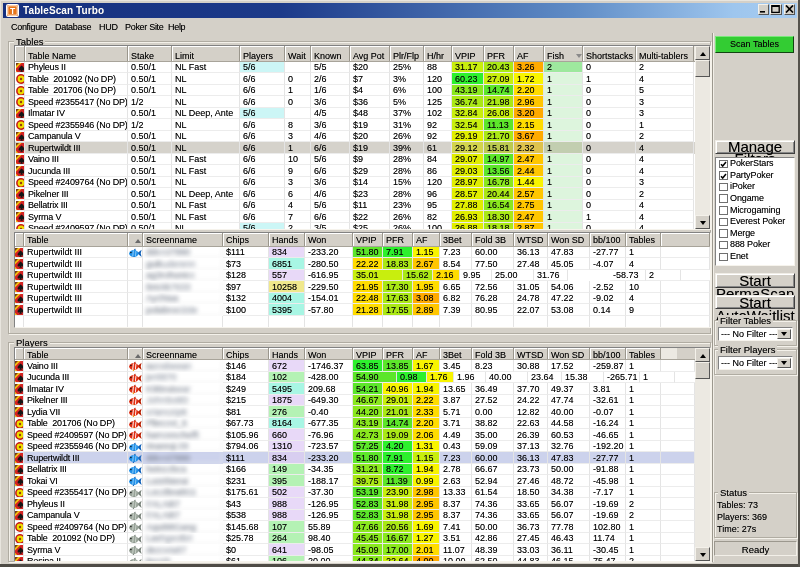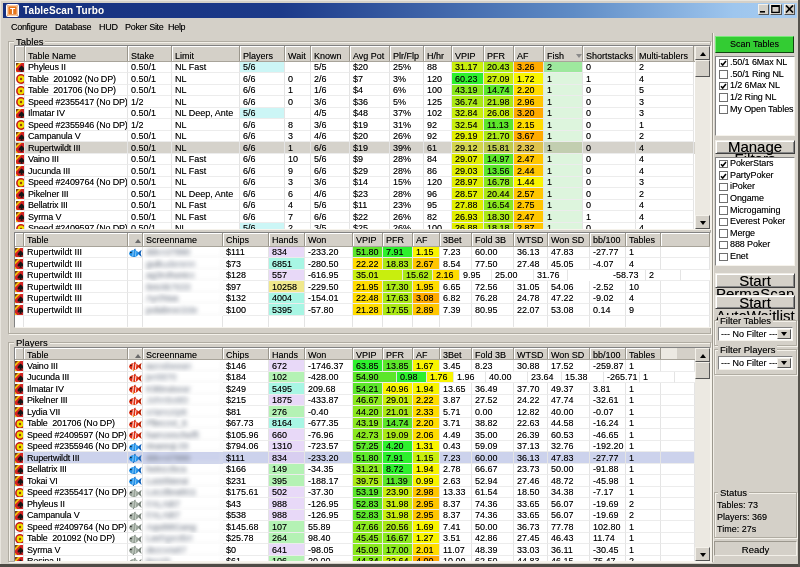--- a/index.html
+++ b/index.html
@@ -836,21 +836,21 @@
               <ellipse cx="4.8" cy="5.6" rx="4.7" ry="3.5" fill="#e02c10"></ellipse>
               <path d="M3.3,8.5 L4.4,10.7 L5.5,8.6 Z" fill="#f5a000"></path>
               <path d="M3.9,2.4 L4.9,2.2 L4.2,8.9 L3.2,8.6 Z" fill="#ffffff"></path>
               <path d="M6.5,2.8 L7.4,3.3 L6.9,8.2 L6,8.5 Z" fill="#ffffff"></path>
               <circle cx="1.9" cy="4.6" r="0.75" fill="#101010"></circle>
             </svg></span>
         </div>
         <div class="c" style="width:80px;filter:blur(1.9px);color:#939cac;">JohnSo9D</div>
         <div class="c" style="width:46px;">$215</div>
         <div class="c" style="width:36px;background:#e8d9f8;">1875</div>
-        <div class="c" style="width:48px;">-433.87</div>
+        <div class="c" style="width:48px;">-649.30</div>
         <div class="c" style="width:30px;background:#8ae81e;">46.67</div>
         <div class="c" style="width:30px;background:#c8ee0e;">29.01</div>
         <div class="c" style="width:27px;background:#ffdc00;">2.22</div>
         <div class="c" style="width:32px;">3.87</div>
         <div class="c" style="width:42px;">27.52</div>
         <div class="c" style="width:34px;">24.22</div>
         <div class="c" style="width:42px;">47.74</div>
         <div class="c" style="width:36px;">-32.61</div>
         <div class="c" style="width:35px;">1</div>
         <div class="c" style="width:34px;"></div>
@@ -1362,31 +1362,20 @@
         <div class="c" style="width:34px;"></div>
       </div>
     </div>
 <div class="sb" style="left:695px;top:348px;width:15px;height:213px"></div>
 <div class="sbtn" style="left:695px;top:348px"><span class="tri-up"></span></div>
 <div class="thumb" style="left:695px;top:362px;width:15px;height:17px"></div>
 <div class="sbtn" style="left:695px;top:547px"><span class="tri-dn"></span></div>
 <div class="abs" style="left:712px;top:33px;width:1px;height:529px;background:#9c988e"></div>
 <div class="abs" style="left:713px;top:33px;width:1px;height:529px;background:#f2efe8"></div>
 <div class="greenbtn" style="left:715px;top:36px;width:79px;height:17px;line-height:15px">Scan Tables</div>
-<div class="listbox" style="left:715px;top:56px;width:80px;height:80px">
-      <div class="li"><span class="cb"><svg width="7" height="7" viewBox="0 0 7 7" style="margin-top:0.5px">
-            <path d="M1,3.2 L2.7,5 L6,1" fill="none" stroke="#000" stroke-width="1.5"></path>
-          </svg></span>.50/1  6Max NL</div>
-      <div class="li"><span class="cb"></span>.50/1  Ring NL</div>
-      <div class="li"><span class="cb"><svg width="7" height="7" viewBox="0 0 7 7" style="margin-top:0.5px">
-            <path d="M1,3.2 L2.7,5 L6,1" fill="none" stroke="#000" stroke-width="1.5"></path>
-          </svg></span>1/2 6Max NL</div>
-      <div class="li"><span class="cb"></span>1/2 Ring NL</div>
-      <div class="li"><span class="cb"></span>My Open Tables</div>
-    </div>
 <div class="btn" style="left:715px;top:140px;width:80px;height:14px;line-height:12px">Manage Filters</div>
 <div class="listbox" style="left:715px;top:157px;width:80px;height:109px">
       <div class="li"><span class="cb"><svg width="7" height="7" viewBox="0 0 7 7" style="margin-top:0.5px">
             <path d="M1,3.2 L2.7,5 L6,1" fill="none" stroke="#000" stroke-width="1.5"></path>
           </svg></span>PokerStars</div>
       <div class="li"><span class="cb"><svg width="7" height="7" viewBox="0 0 7 7" style="margin-top:0.5px">
             <path d="M1,3.2 L2.7,5 L6,1" fill="none" stroke="#000" stroke-width="1.5"></path>
           </svg></span>PartyPoker</div>
       <div class="li"><span class="cb"></span>iPoker</div>
       <div class="li"><span class="cb"></span>Ongame</div>

